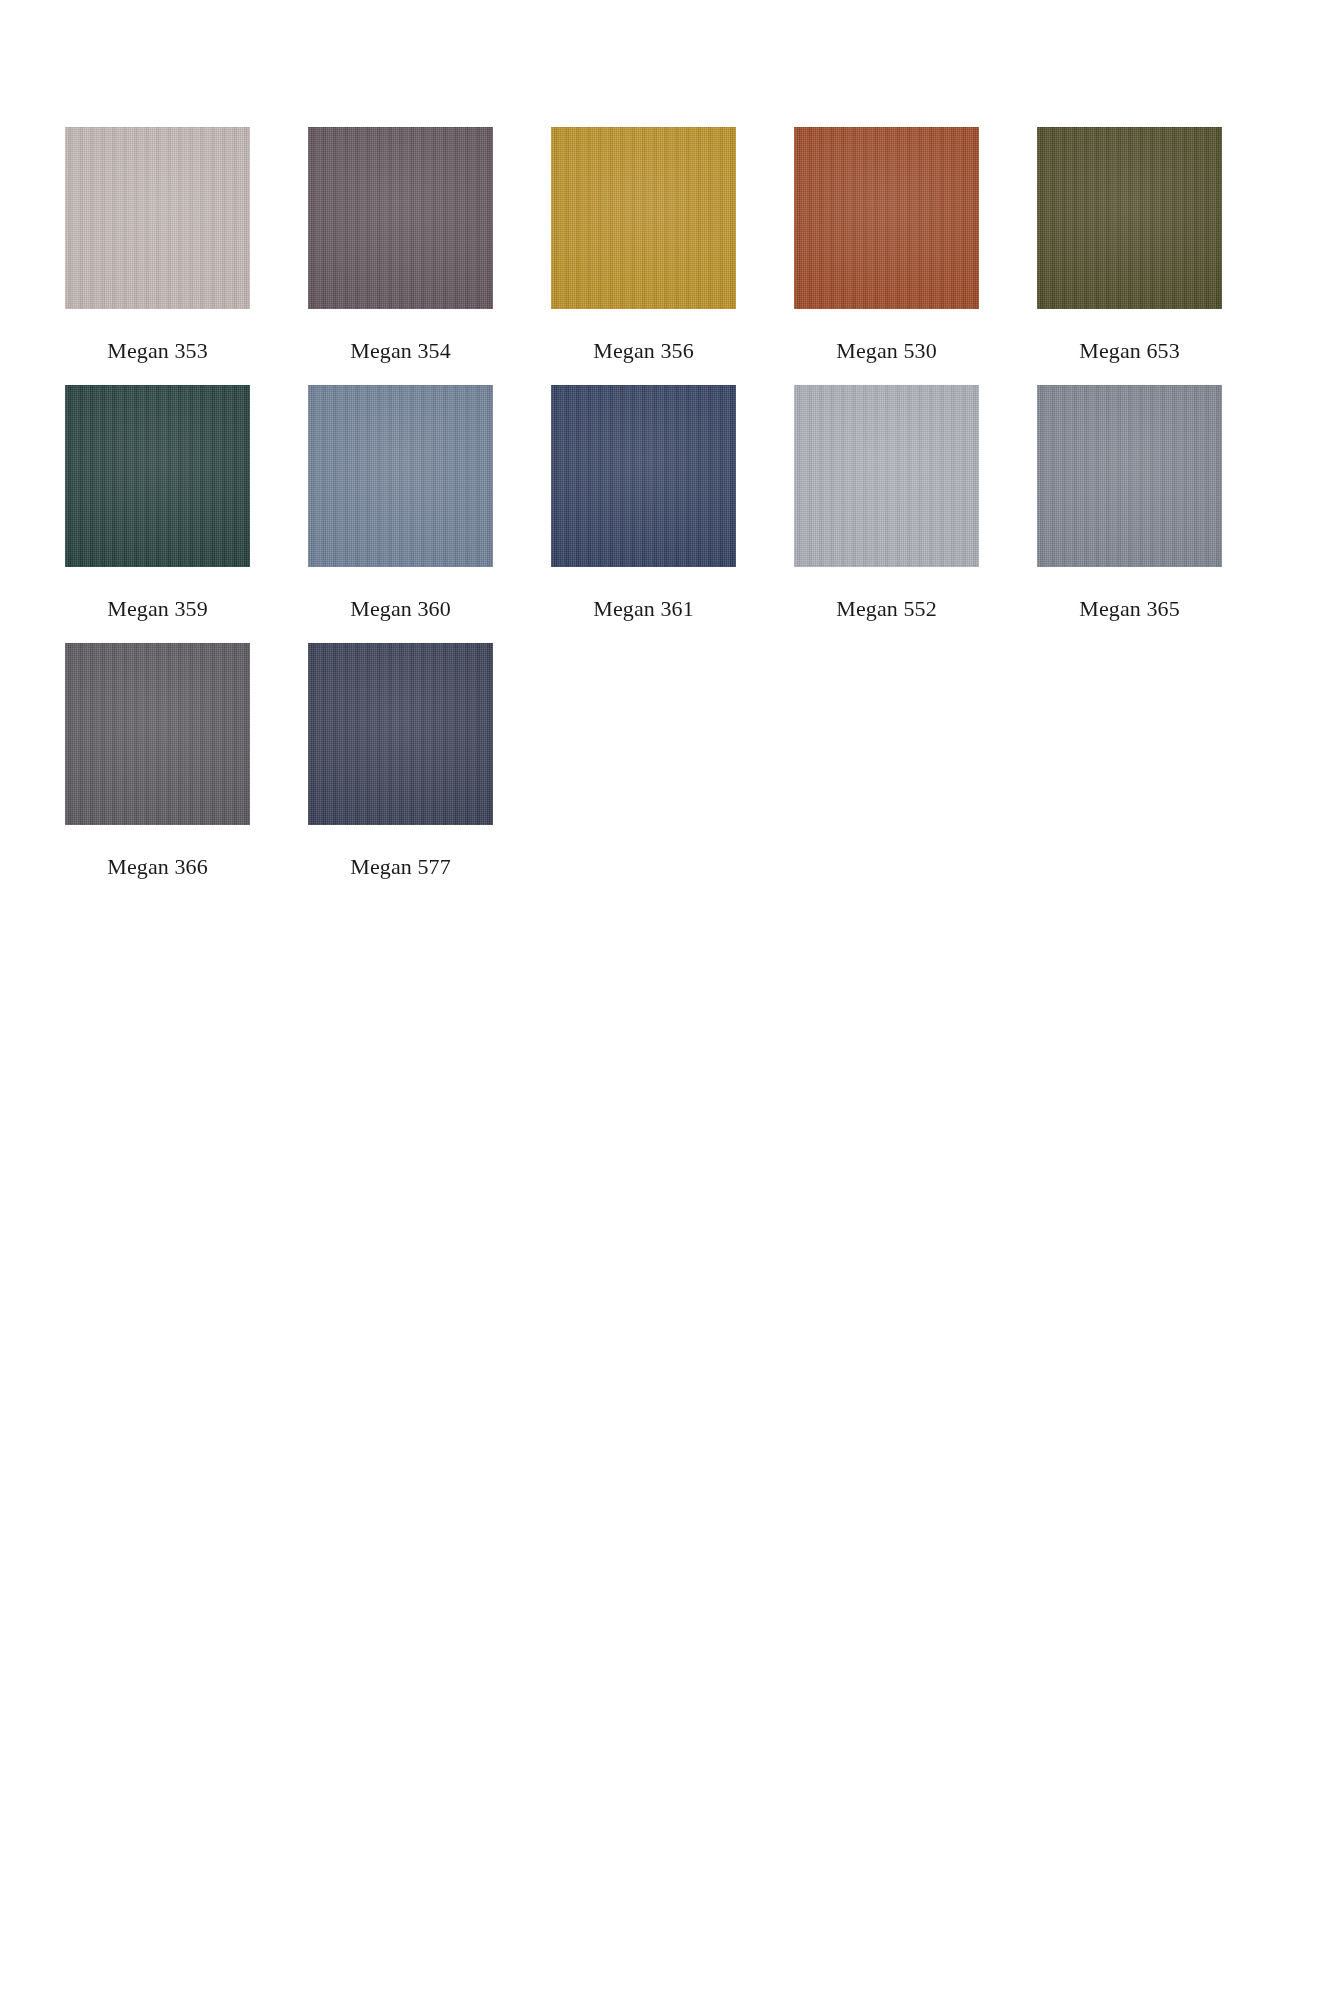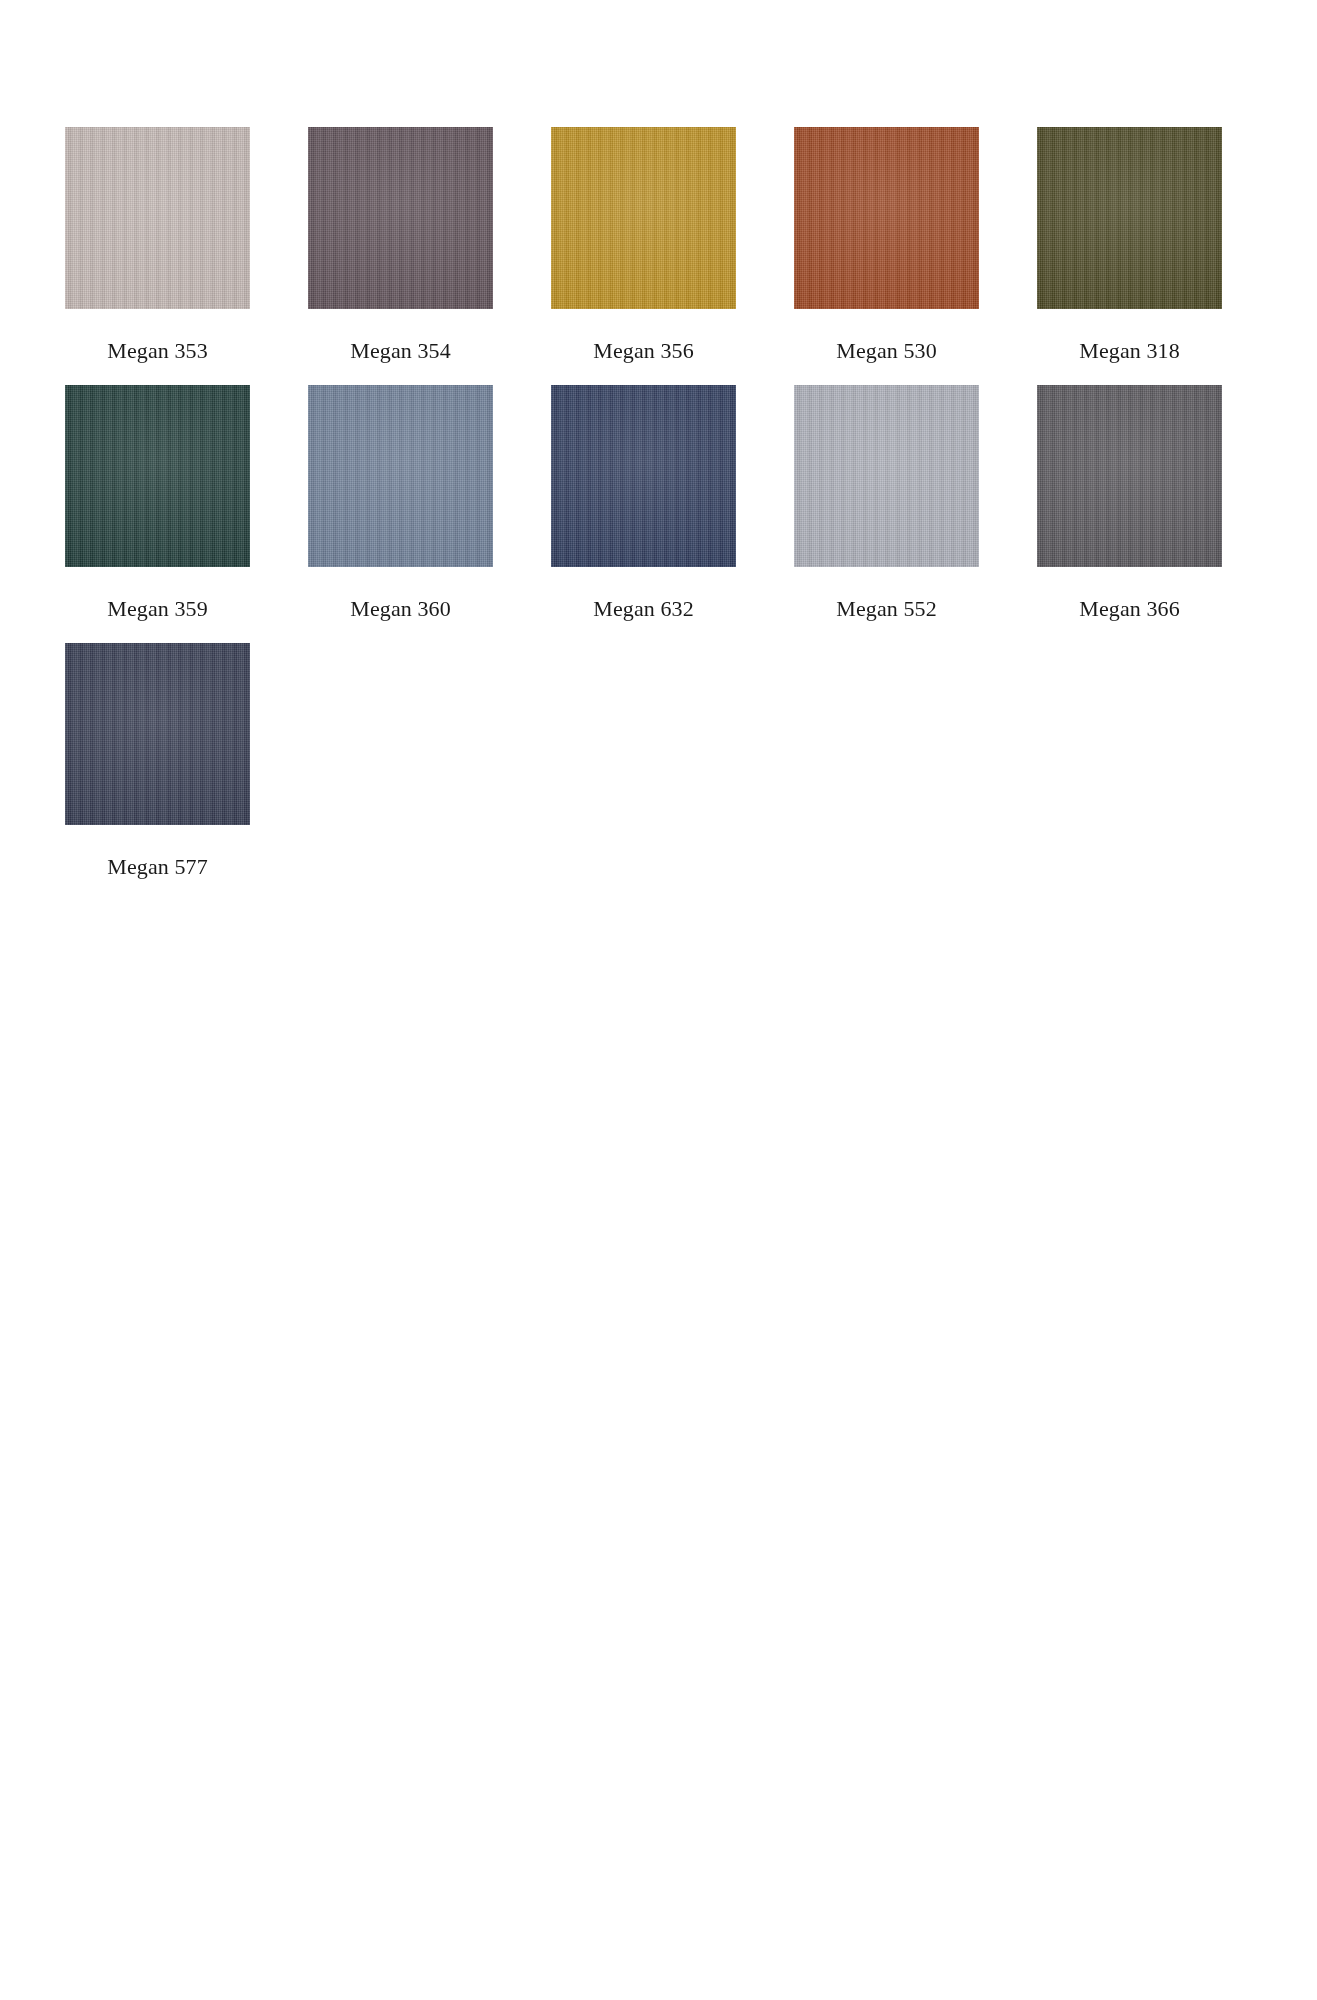--- a/index.html
+++ b/index.html
@@ -117,37 +117,41 @@
       <div class="swatch-cell">
         <div class="swatch-chip" style="background-color: rgb(188, 143, 32);"></div>
         <span class="swatch-label">Megan 356</span>
       </div>
       <div class="swatch-cell">
         <div class="swatch-chip" style="background-color: rgb(156, 69, 32);"></div>
         <span class="swatch-label">Megan 530</span>
       </div>
       <div class="swatch-cell">
         <div class="swatch-chip" style="background-color: rgb(74, 71, 34);"></div>
-        <span class="swatch-label">Megan 318</span>
+        <span class="swatch-label">Megan 653</span>
       </div>
       <div class="swatch-cell">
         <div class="swatch-chip" style="background-color: rgb(29, 58, 55);"></div>
         <span class="swatch-label">Megan 359</span>
       </div>
       <div class="swatch-cell">
         <div class="swatch-chip" style="background-color: rgb(108, 125, 150);"></div>
         <span class="swatch-label">Megan 360</span>
       </div>
       <div class="swatch-cell">
         <div class="swatch-chip" style="background-color: rgb(45, 58, 92);"></div>
-        <span class="swatch-label">Megan 632</span>
+        <span class="swatch-label">Megan 361</span>
       </div>
       <div class="swatch-cell">
         <div class="swatch-chip" style="background-color: rgb(171, 174, 184);"></div>
         <span class="swatch-label">Megan 552</span>
+      </div>
+      <div class="swatch-cell">
+        <div class="swatch-chip" style="background-color: rgb(124, 131, 143);"></div>
+        <span class="swatch-label">Megan 365</span>
       </div>
       <div class="swatch-cell">
         <div class="swatch-chip" style="background-color: rgb(86, 84, 89);"></div>
         <span class="swatch-label">Megan 366</span>
       </div>
       <div class="swatch-cell">
         <div class="swatch-chip" style="background-color: rgb(51, 57, 79);"></div>
         <span class="swatch-label">Megan 577</span>
       </div>
     </div>

